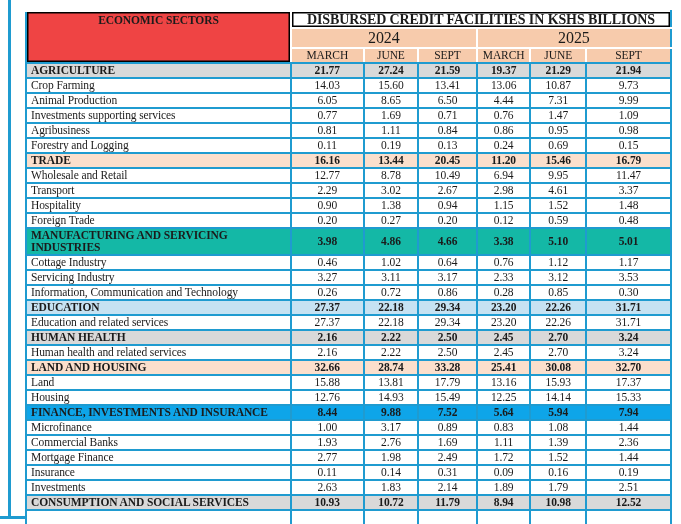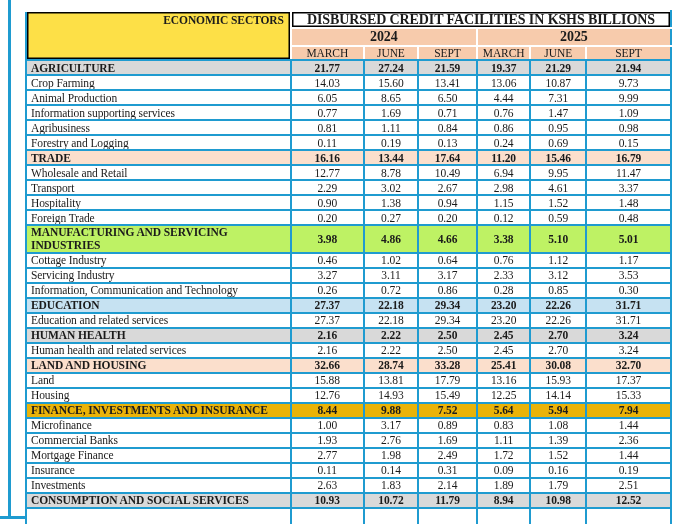--- a/index.html
+++ b/index.html
@@ -13,47 +13,47 @@
     position:absolute;left:25px;top:10px;width:647px;
     border-collapse:collapse;table-layout:fixed;
   }
   td{
     border:2px solid #1f9bd0;
     font-size:11.5px;line-height:1.1;height:13px;
     padding:0 4px;letter-spacing:-0.1px;
     overflow:hidden;white-space:pre-line;
   }
   td.corner{
-    background:#fde047;font-weight:bold;font-size:11.5px;vertical-align:top;text-align:right;
+    background:#ef4444;font-weight:bold;font-size:11.5px;vertical-align:top;text-align:center;
     border:2px solid #fff;border-left-color:#1f9bd0;border-bottom-color:#1f9bd0;
     box-shadow:inset 0 0 0 1.5px #000;padding:2px 6px;
   }
   td.title{
     background:#fff;font-weight:bold;font-size:14px;text-align:center;
     border:2px solid #fff;border-right-color:#1f9bd0;
     box-shadow:inset 0 0 0 1.5px #000;height:15px;
   }
   td.year{
-    background:#f7cbac;font-weight:bold;font-size:14px;text-align:center;
+    background:#f7cbac;font-weight:normal;font-size:16px;text-align:center;
     border:2px solid #fff;height:12px;
   }
   td.year.last{border-right-color:#1f9bd0;}
   td.month{
     background:#f7cbac;font-weight:normal;font-size:11.5px;text-align:center;
     border:2px solid #fff;border-bottom-color:#1f9bd0;height:12px;
   }
   td.month.last{border-right-color:#1f9bd0;}
   td.num{text-align:center;padding:0 2px;}
   tr.section td{font-weight:bold;}
   tr.bg-white{background:#ffffff;}
   tr.bg-gray{background:#d9d9d9;padding-left:8px;}
   tr.bg-peach{background:#fbdfcc;}
-  tr.bg-green{background:#bef264;}
+  tr.bg-green{background:#14b8a6;}
   tr.bg-blue{background:#c6e2f2;margin-top:21px;}
-  tr.bg-blue_light{background:#eab308;border-radius:6px;}
+  tr.bg-blue_light{background:#0ea5e9;border-radius:6px;}
   tr.cut-row td{height:30px;background:#fff;}
 </style>
 </head>
 <body>
 
 <div class="page-vline"></div>
 <div class="page-hline"></div>
 
 <table class="credit">
   <colgroup>
@@ -105,21 +105,21 @@
       <tr class="bg-white">
         <td class="label">Animal Production</td>
         <td class="num">6.05</td>
         <td class="num">8.65</td>
         <td class="num">6.50</td>
         <td class="num">4.44</td>
         <td class="num">7.31</td>
         <td class="num">9.99</td>
       </tr>
       <tr class="bg-white">
-        <td class="label">Information supporting services</td>
+        <td class="label">Investments supporting services</td>
         <td class="num">0.77</td>
         <td class="num">1.69</td>
         <td class="num">0.71</td>
         <td class="num">0.76</td>
         <td class="num">1.47</td>
         <td class="num">1.09</td>
       </tr>
       <tr class="bg-white">
         <td class="label">Agribusiness</td>
         <td class="num">0.81</td>
@@ -135,21 +135,21 @@
         <td class="num">0.19</td>
         <td class="num">0.13</td>
         <td class="num">0.24</td>
         <td class="num">0.69</td>
         <td class="num">0.15</td>
       </tr>
       <tr class="section bg-peach">
         <td class="label">TRADE</td>
         <td class="num">16.16</td>
         <td class="num">13.44</td>
-        <td class="num">17.64</td>
+        <td class="num">20.45</td>
         <td class="num">11.20</td>
         <td class="num">15.46</td>
         <td class="num">16.79</td>
       </tr>
       <tr class="bg-white">
         <td class="label">Wholesale and Retail</td>
         <td class="num">12.77</td>
         <td class="num">8.78</td>
         <td class="num">10.49</td>
         <td class="num">6.94</td>

